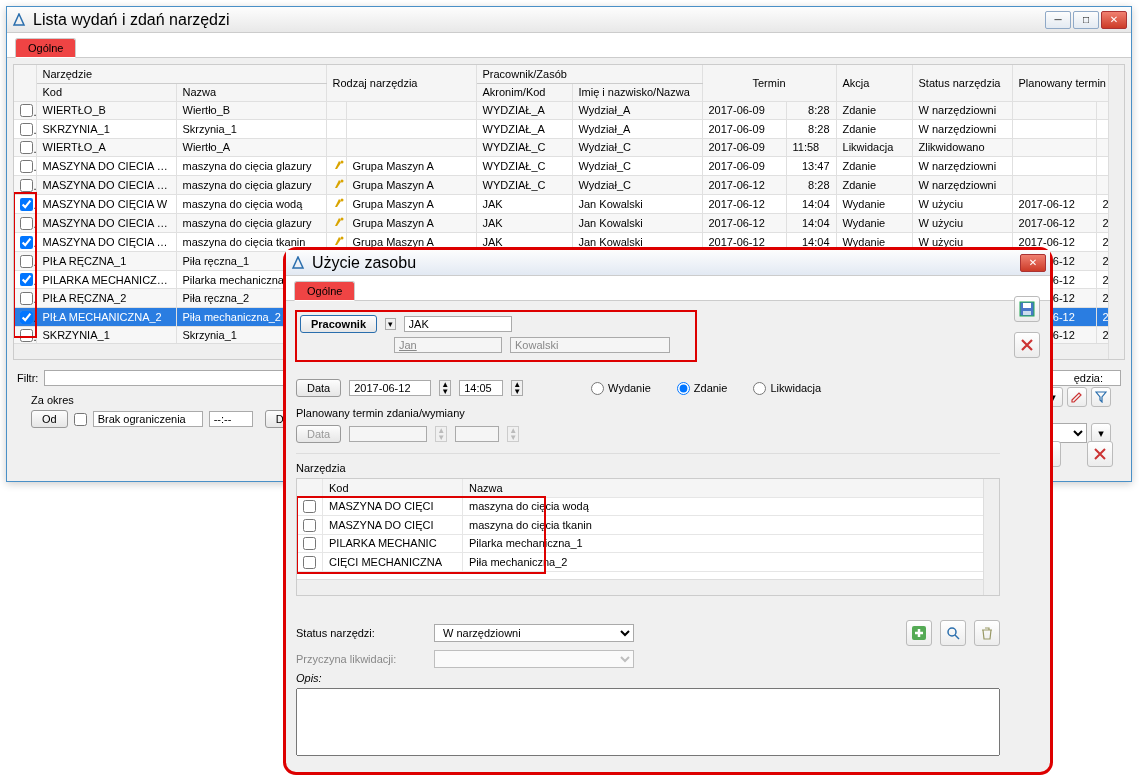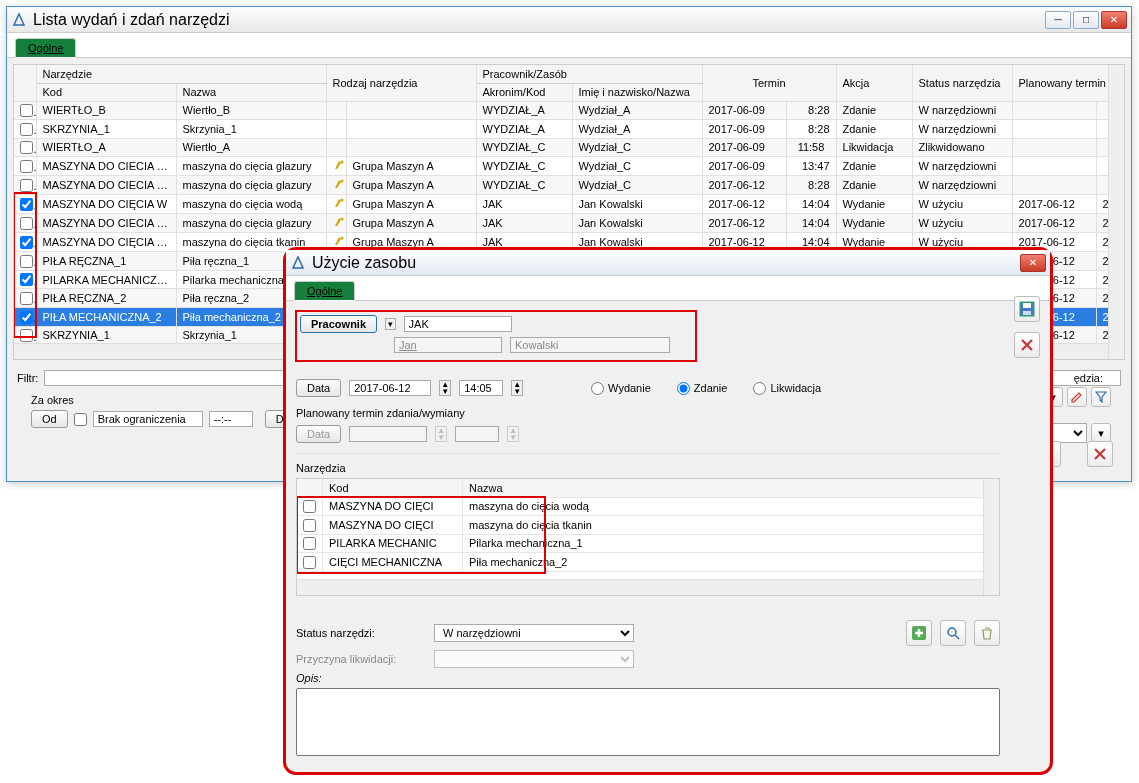--- a/index.html
+++ b/index.html
@@ -49,26 +49,25 @@
 .tabstrip {
   padding: 4px 8px 0 8px;
   background: #fff;
   border-bottom: 1px solid #ccc;
 }
 .tab {
   display: inline-block;
   padding: 3px 12px;
   border: 1px solid #ccc;
   border-bottom: 1px solid #fff;
-  background: #15803d;
+  background: #ef4444;
   border-radius: 3px 3px 0 0;
   position: relative;
   top: 1px;
   font-size: 11px;
-  text-decoration: underline;
 }
 
 .grid-area {
   background: #fff;
   border: 1px solid #ccc;
   margin: 6px;
   position: relative;
   overflow: hidden;
 }
 
@@ -285,21 +284,21 @@
           </tr>
           <tr class="alt">
             <td class="chkcell"><input type="checkbox" style=""></td>
             <td>WIERTŁO_A</td>
             <td>Wiertło_A</td>
             <td style="text-align:center"></td>
             <td></td>
             <td>WYDZIAŁ_C</td>
             <td>Wydział_C</td>
             <td>2017-06-09</td>
-            <td style="text-align:center">11:58</td>
+            <td style="text-align:left">11:58</td>
             <td>Likwidacja</td>
             <td>Zlikwidowano</td>
             <td></td>
             <td></td>
           </tr>
           <tr>
             <td class="chkcell"><input type="checkbox" style=""></td>
             <td>MASZYNA DO CIECIA GL</td>
             <td>maszyna do cięcia glazury</td>
             <td style="text-align:center"><svg width="12" height="12" viewBox="0 0 12 12">

